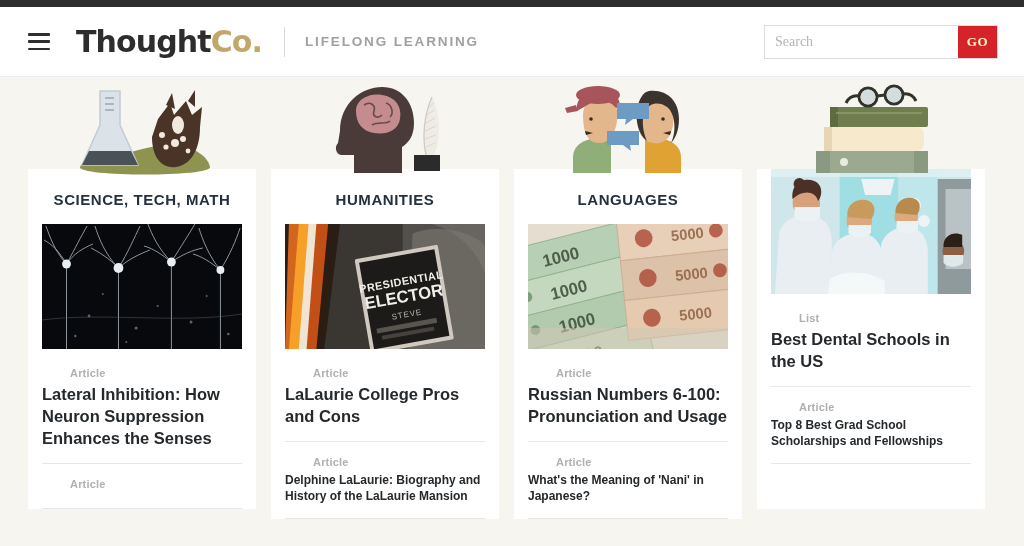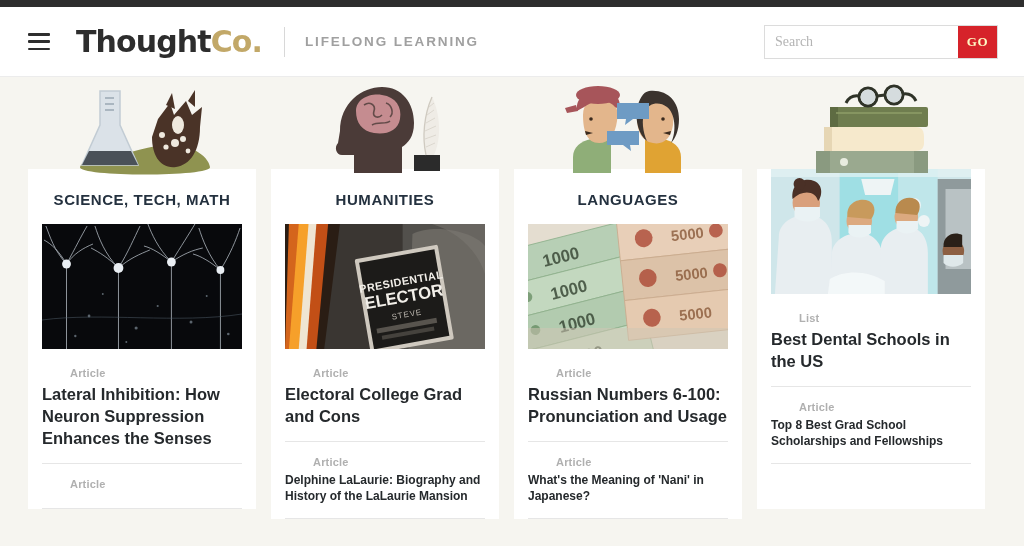--- a/index.html
+++ b/index.html
@@ -286,21 +286,21 @@
               <text x="121" y="90" font-family="Liberation Sans, sans-serif" font-size="8" fill="#bdb8b0" text-anchor="middle" letter-spacing="1">STEVE</text>
               <rect x="88" y="96" width="62" height="5" fill="#58544e"></rect>
               <rect x="92" y="104" width="54" height="4" fill="#45423d"></rect>
             </g>
             <path d="M150 0 C176 8 196 26 204 50 L204 0Z" fill="#7e7a73" opacity="0.5"></path>
           </svg>
         </div>
         <div class="items">
           <div class="item">
             <div class="kicker">Article</div>
-            <div class="headline">Electoral College Grad and Cons</div>
+            <div class="headline">LaLaurie College Pros and Cons</div>
           </div>
           <div class="item">
             <div class="kicker">Article</div>
             <div class="headline small">Delphine LaLaurie: Biography and History of the LaLaurie Mansion</div>
           </div>
         </div>
       </div>
     </div>
 
     <div class="col">

